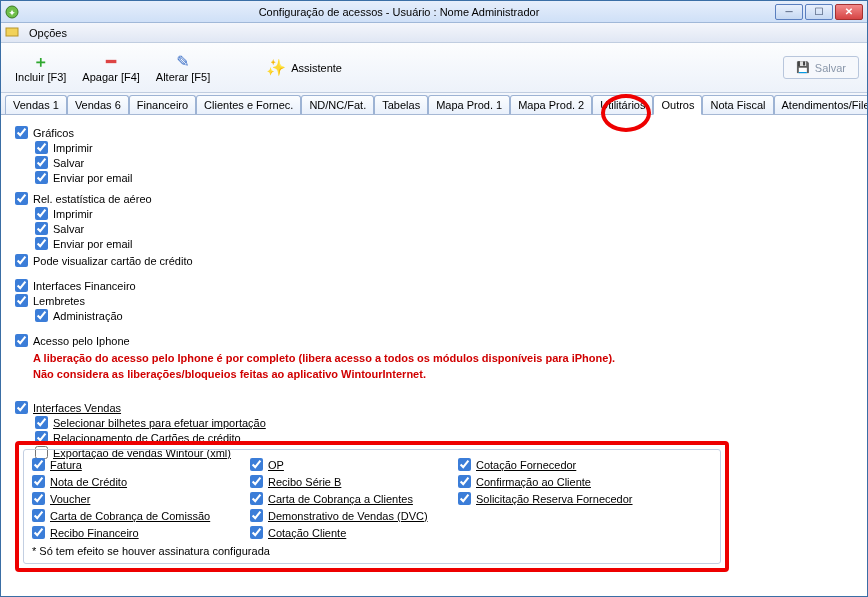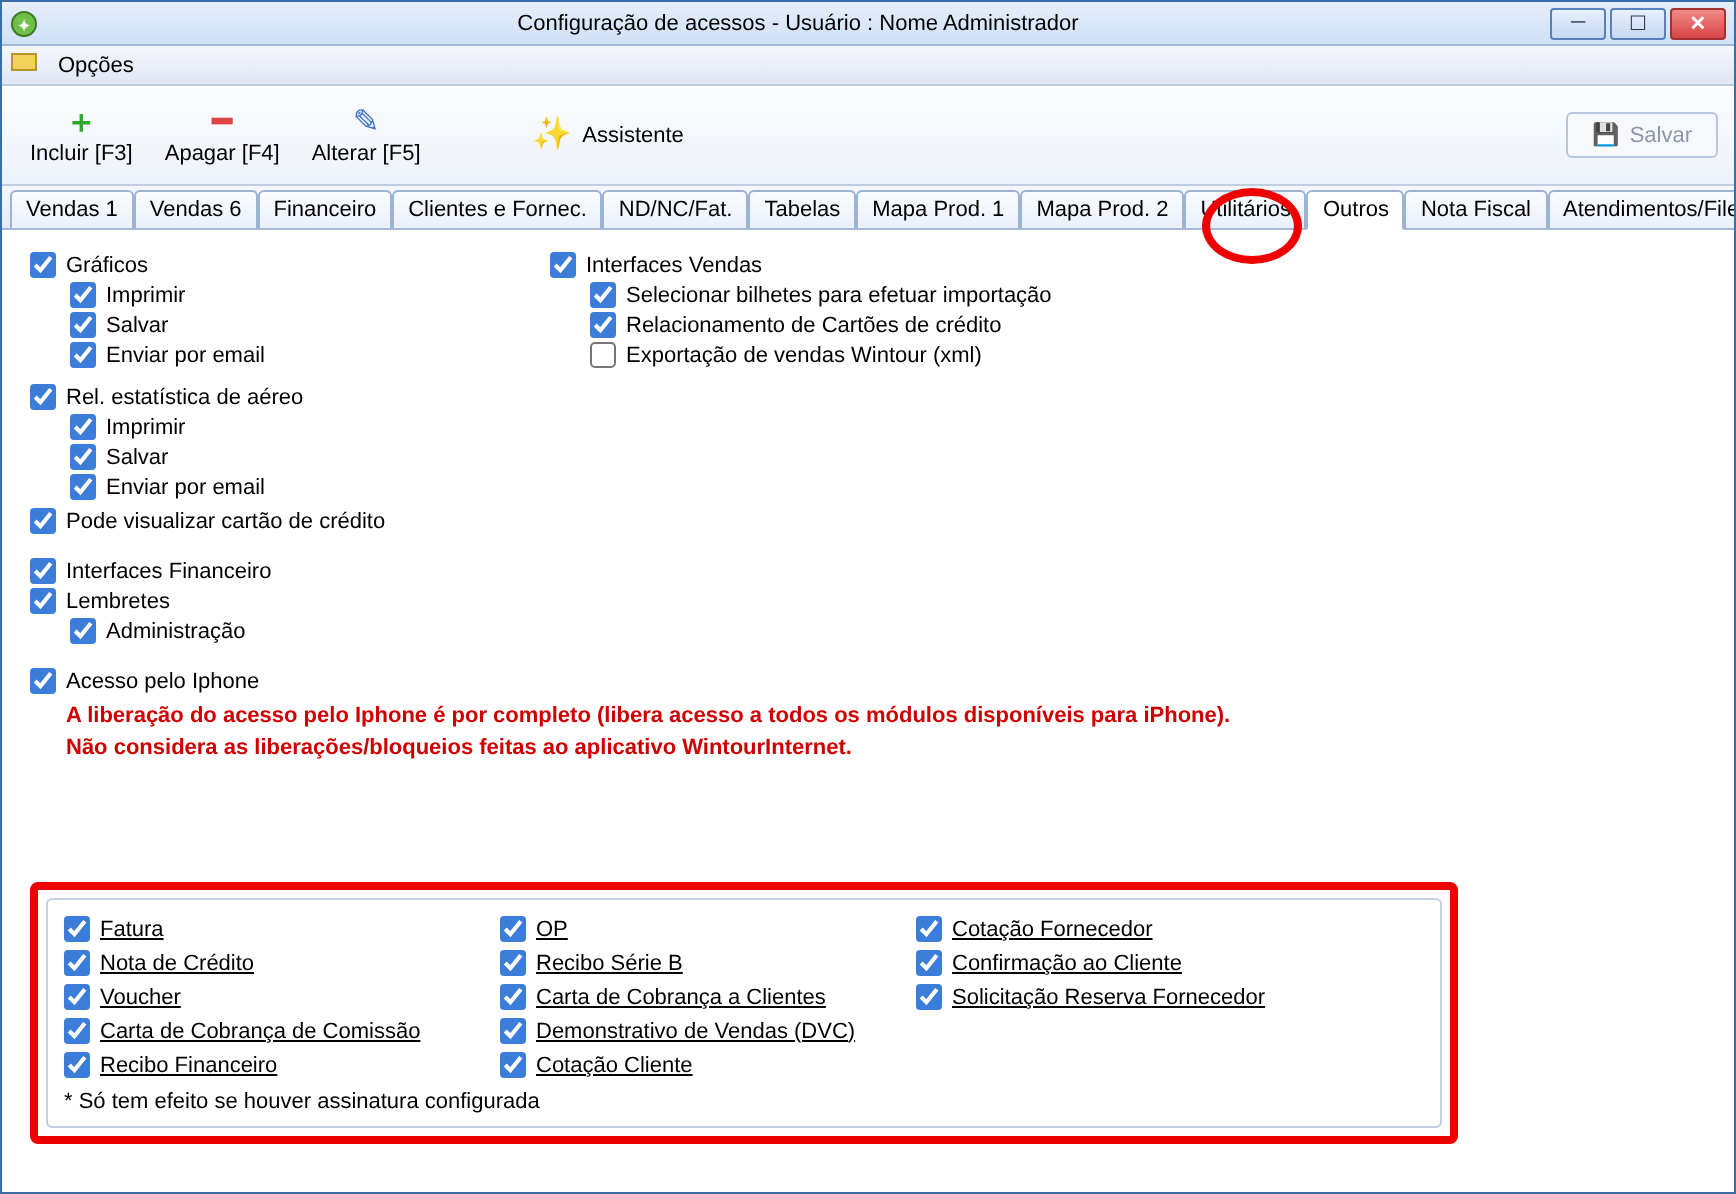--- a/index.html
+++ b/index.html
@@ -93,23 +93,24 @@
     top: 94px; left: 601px;
     pointer-events: none;
     z-index: 10;
   }
   .content {
     padding: 10px 14px;
     position: relative;
     height: 480px;
     display: flex;
     gap: 20px;
+    flex-direction: column;
   }
   .col1 { width: 240px; }
-  .col2 { flex: 1; }
+  .col2 { flex: 1; text-decoration: underline; }
   .cbrow {
     display: flex; align-items: center; gap: 3px;
     padding: 1px 0;
   }
   .cbrow.indent { padding-left: 20px; }
   input[type=checkbox] {
     width: 13px; height: 13px; margin: 0 2px 0 0;
     accent-color: #3b7dd8;
   }
   .warn { color: #d00000; font-weight: bold; padding-left: 18px; margin-top:4px;}

